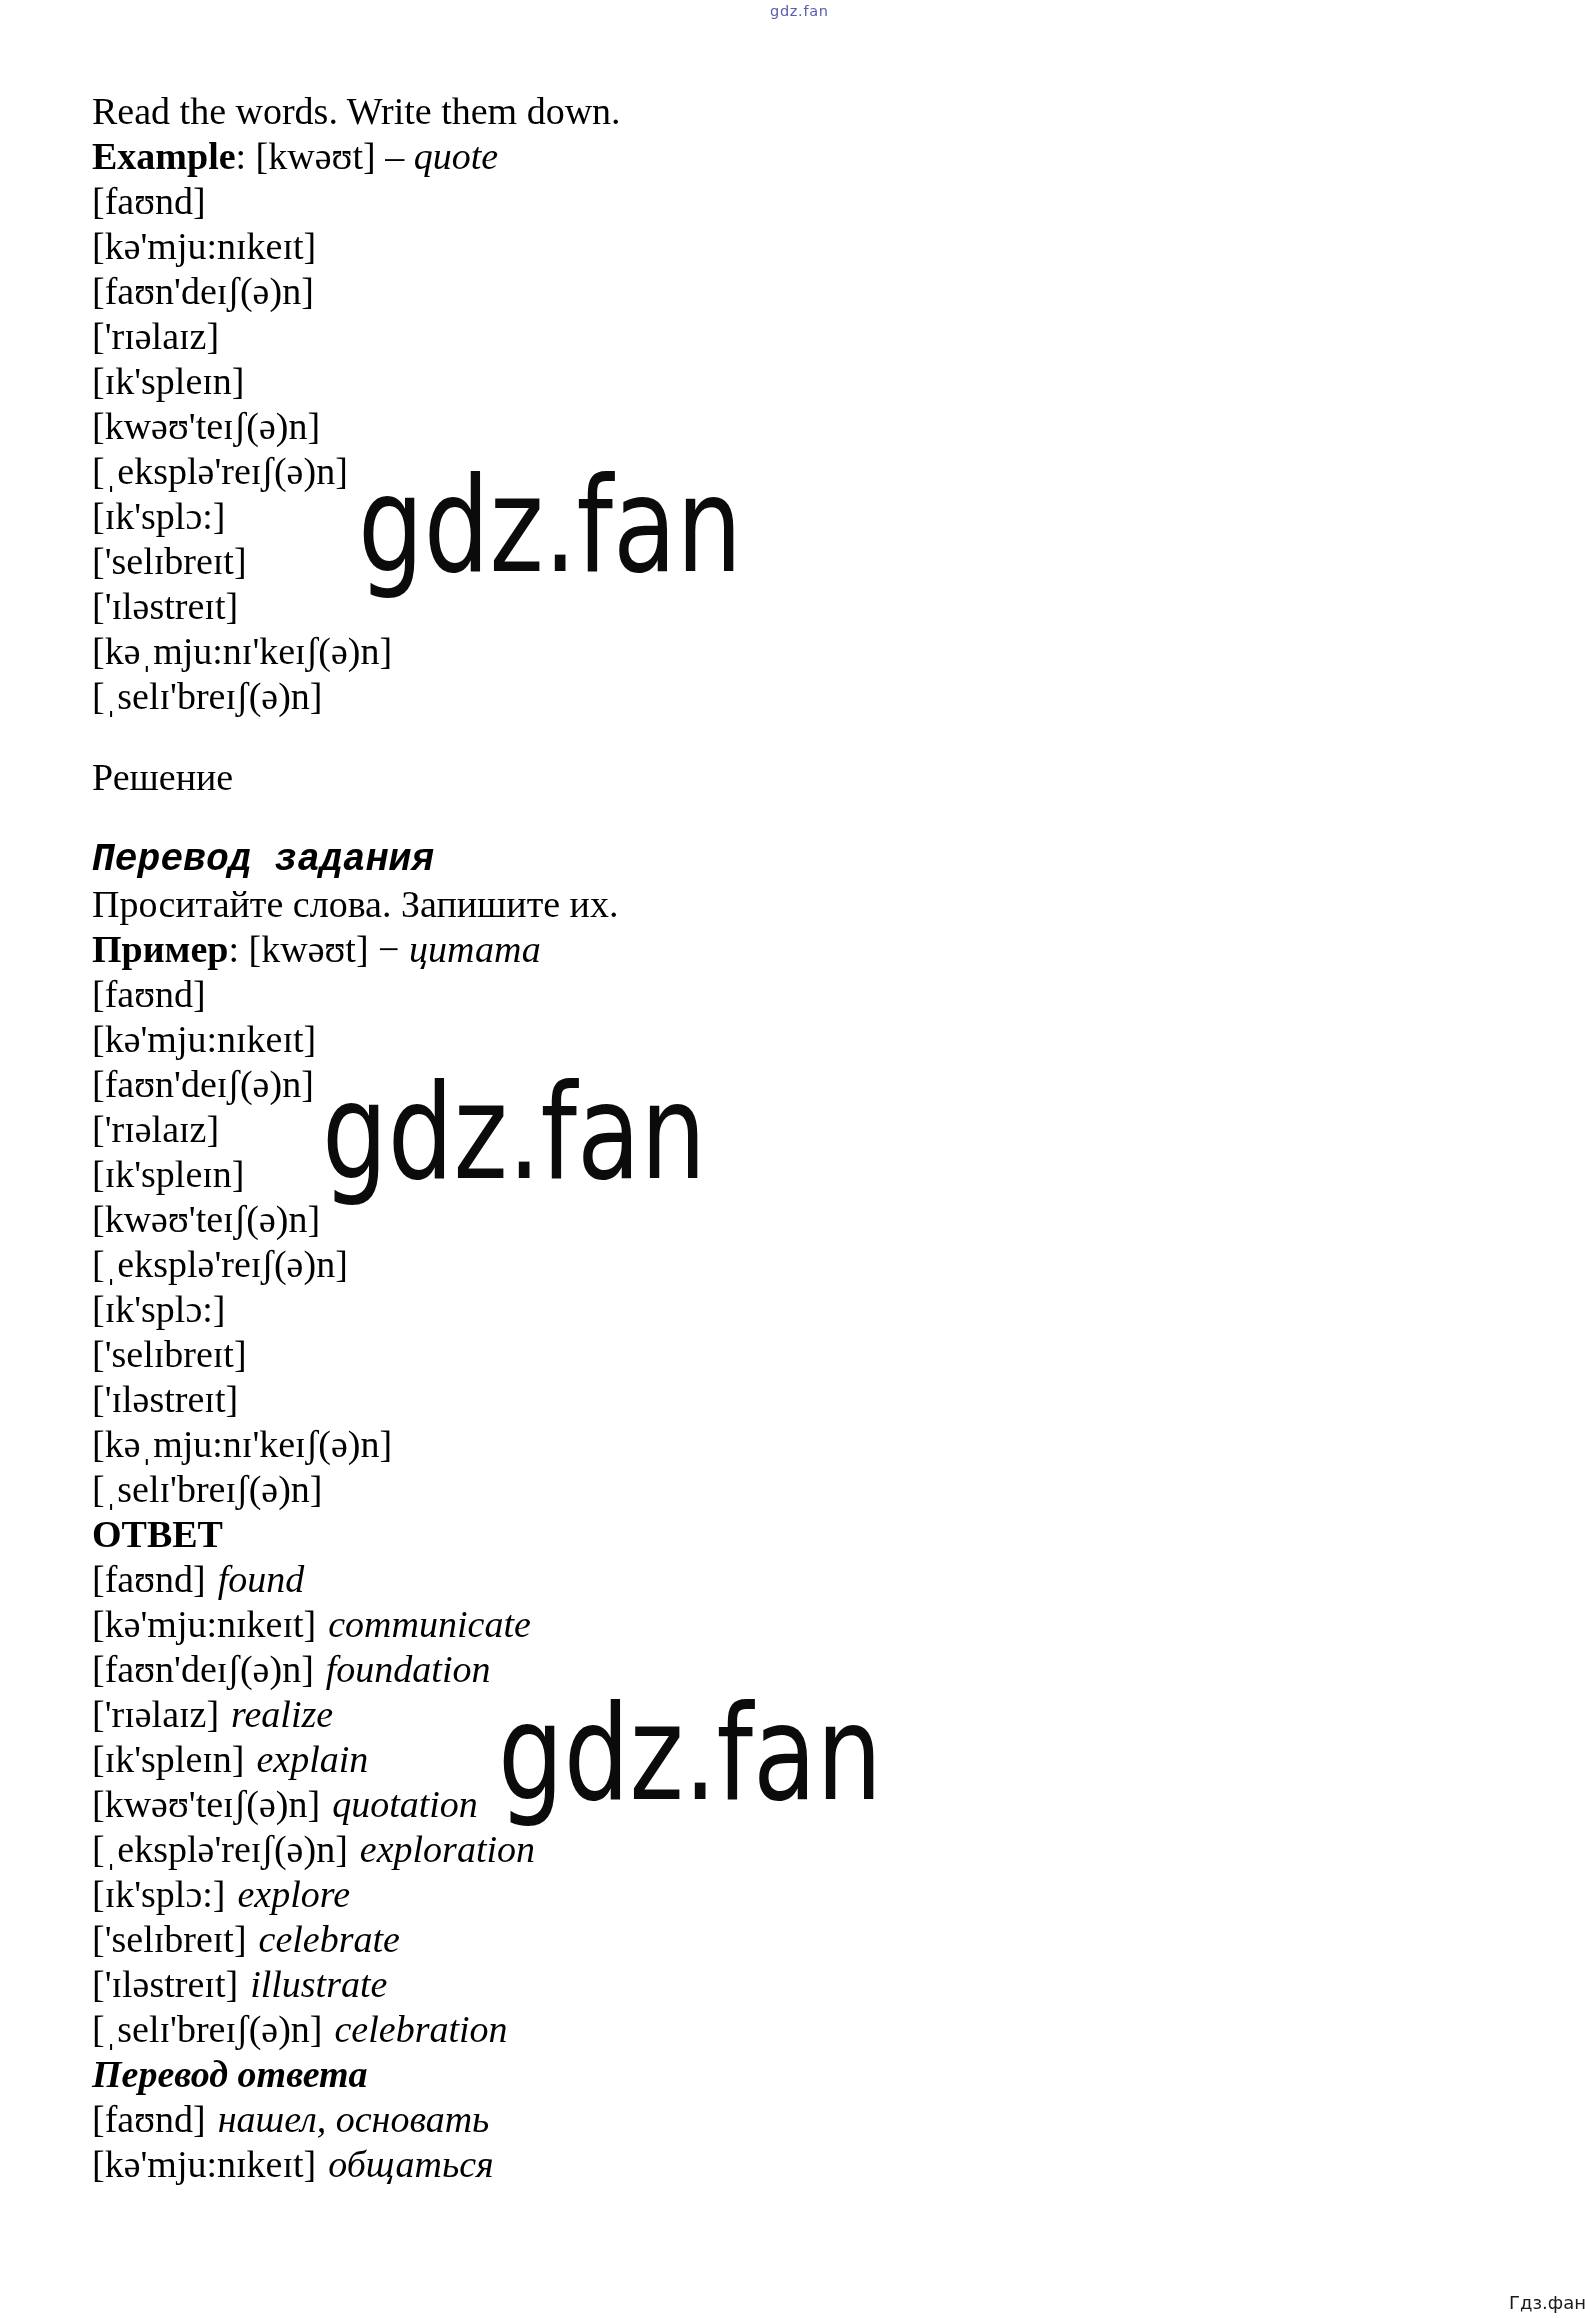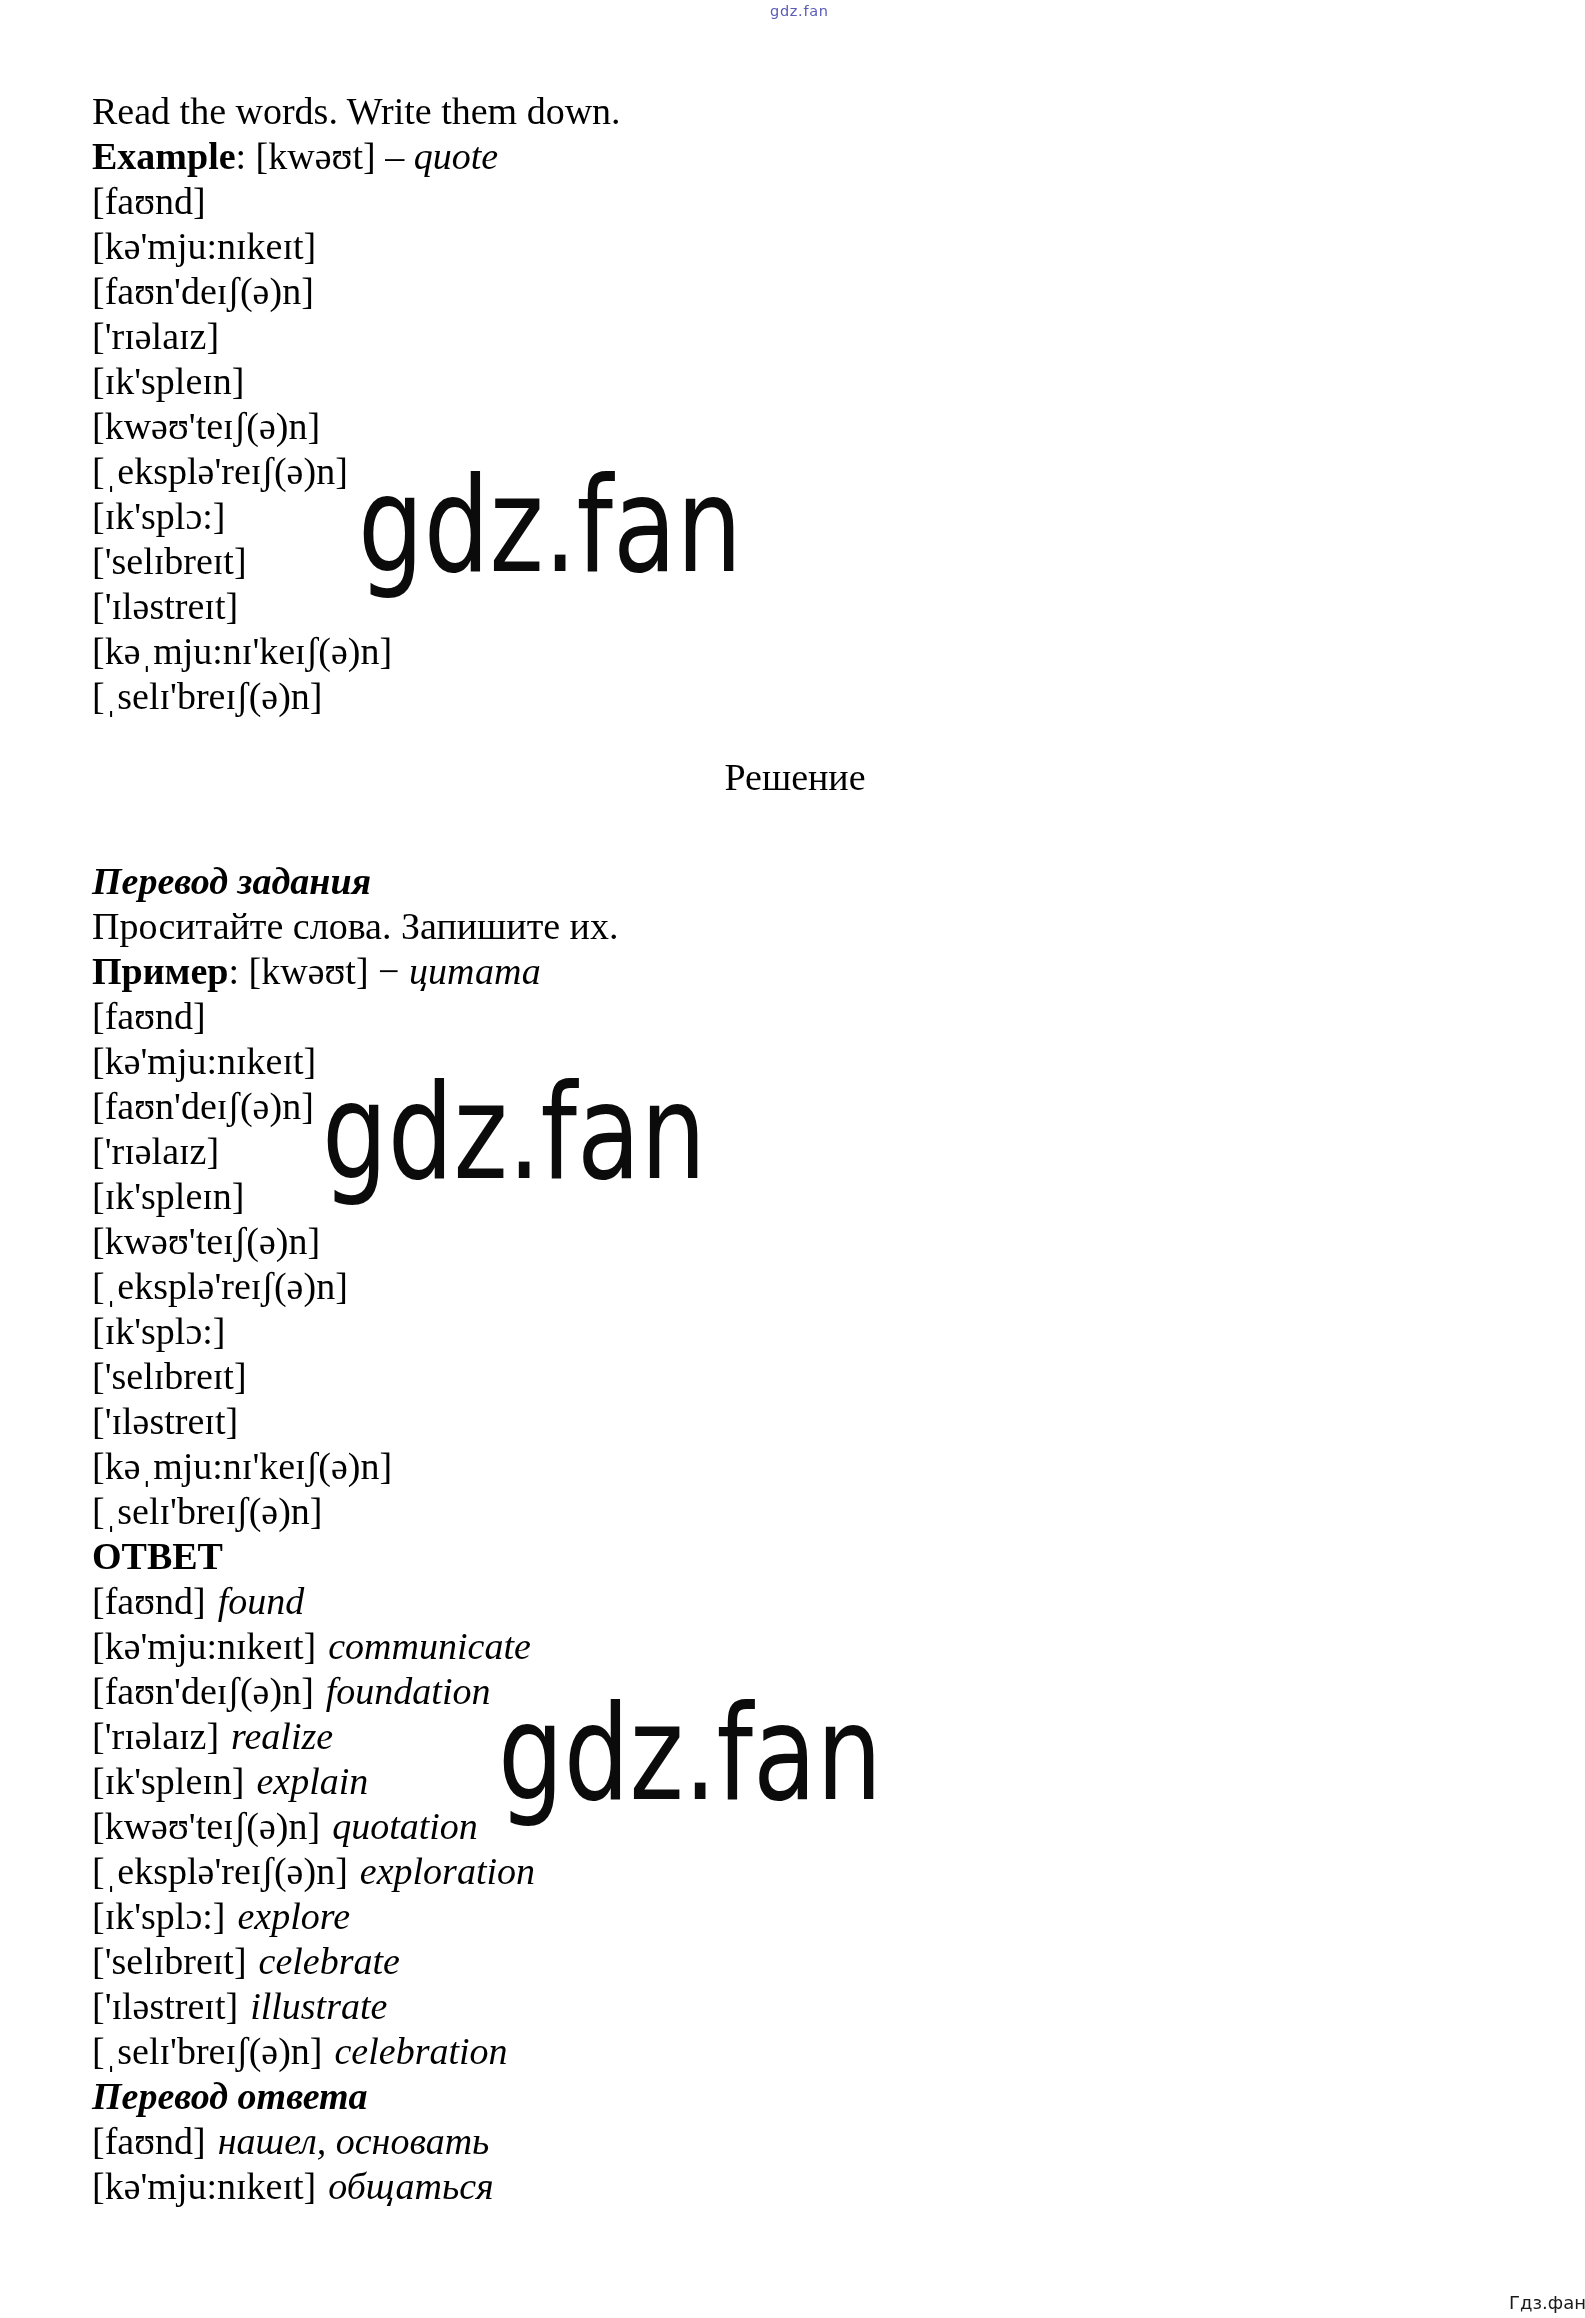--- a/index.html
+++ b/index.html
@@ -15,23 +15,23 @@
     position:absolute;
     left:92px; top:89px; width:1406px;
     font-size:38px;
     line-height:45px;
   }
   .ln { white-space:pre-wrap; }
   .b  { font-weight:bold; }
   .it { font-style:italic; }
   .bi { font-weight:bold; font-style:italic; }
   .word { font-style:italic; margin-left:12px; }
-  .center { text-align:center; }
+  .center { text-align:left; }
   .mt-solution { margin-top:36px; }
-  .mt-section  { margin-top:59px; }
+  .mt-section  { margin-top:37px;font-family:Liberation Mono, monospace; }
   .wm-large {
     position:absolute;
     font-family:"DejaVu Sans","Liberation Sans",sans-serif;
     font-size:131px;
     line-height:1;
     color:#0b0b0b;
     transform:scaleX(0.79);
     transform-origin:left top;
     white-space:nowrap;
     pointer-events:none;

